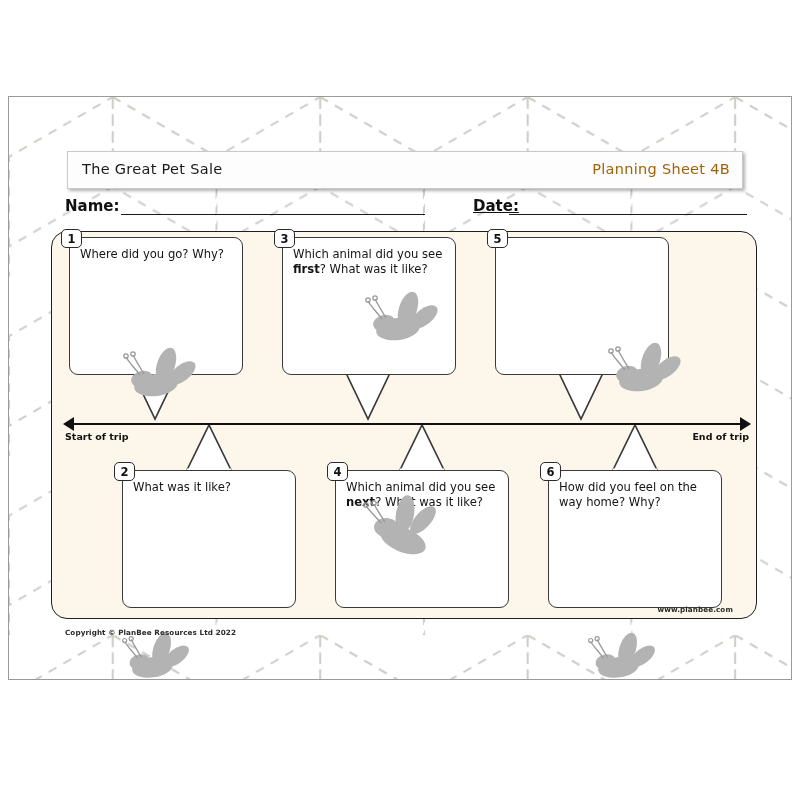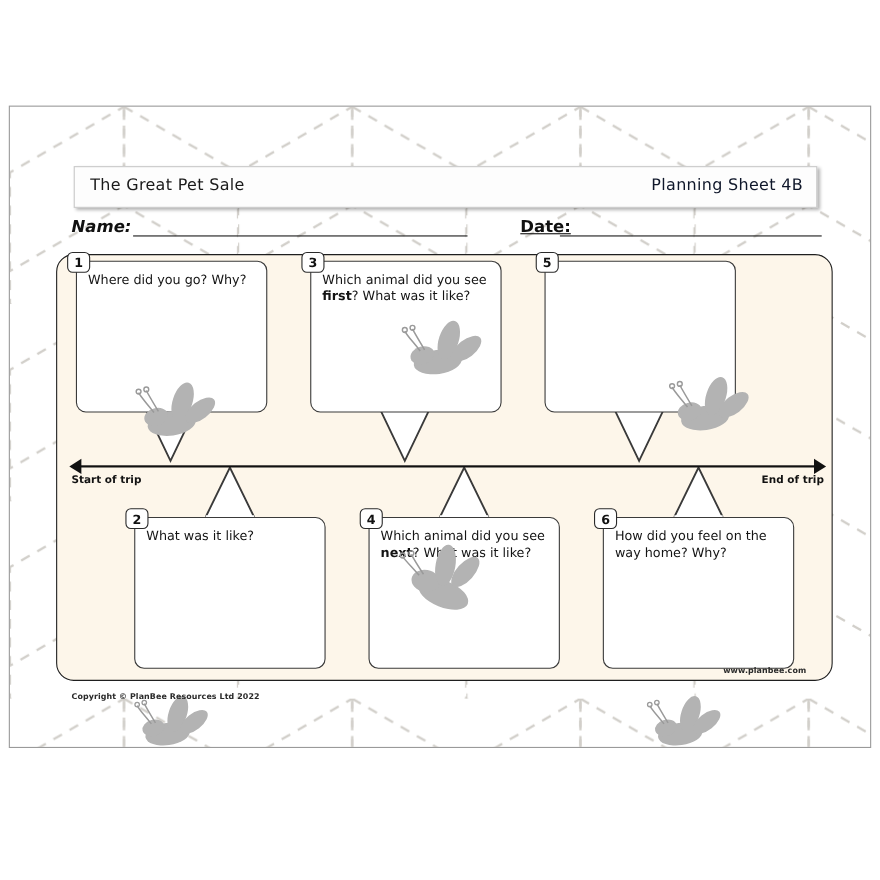--- a/index.html
+++ b/index.html
@@ -61,21 +61,21 @@
     font-size: 14.5px;
     color: #1a1a1a;
     letter-spacing: .3px;
     font-family: "DejaVu Sans", sans-serif;
   }
   .title-right {
     position: absolute;
     right: 12px;
     top: 9px;
     font-size: 14.5px;
-    color: #0f172a;
+    color: #a16207;
     letter-spacing: .3px;
     font-family: "DejaVu Sans", sans-serif;
   }
 
   .namedate {
     position: absolute;
     left: 56px;
     top: 98px;
     width: 682px;
     height: 24px;
@@ -220,21 +220,21 @@
       </defs>
       <rect x="-40" y="-40" width="880" height="680" fill="url(#hexpat)"></rect>
     </svg>
 
     <div class="title-box">
       <span class="title-left">The Great Pet Sale</span>
       <span class="title-right">Planning Sheet 4B</span>
     </div>
 
     <div class="namedate">
-      <span class="nd-label" style="left:0; top:2px;font-style:italic;">Name:</span>
+      <span class="nd-label" style="left:0; top:2px;">Name:</span>
       <span class="nd-rule" style="left:56px; top:19px; width:304px;"></span>
       <span class="nd-label" style="left:408px; top:2px;text-decoration:underline;">Date:</span>
       <span class="nd-rule" style="left:444px; top:19px; width:238px;"></span>
     </div>
 
     <div id="panel"></div>
 
     <svg class="tail" style="left:118px; top:275px; width:56px; height:50px;" viewBox="0 0 56 50">
       <polygon points="6,0 50,0 28,48" fill="#ffffff" stroke="none"></polygon>
       <polyline points="6,1 28,47 50,1" fill="none" stroke="#3a3a3a" stroke-width="1.7"></polyline>

